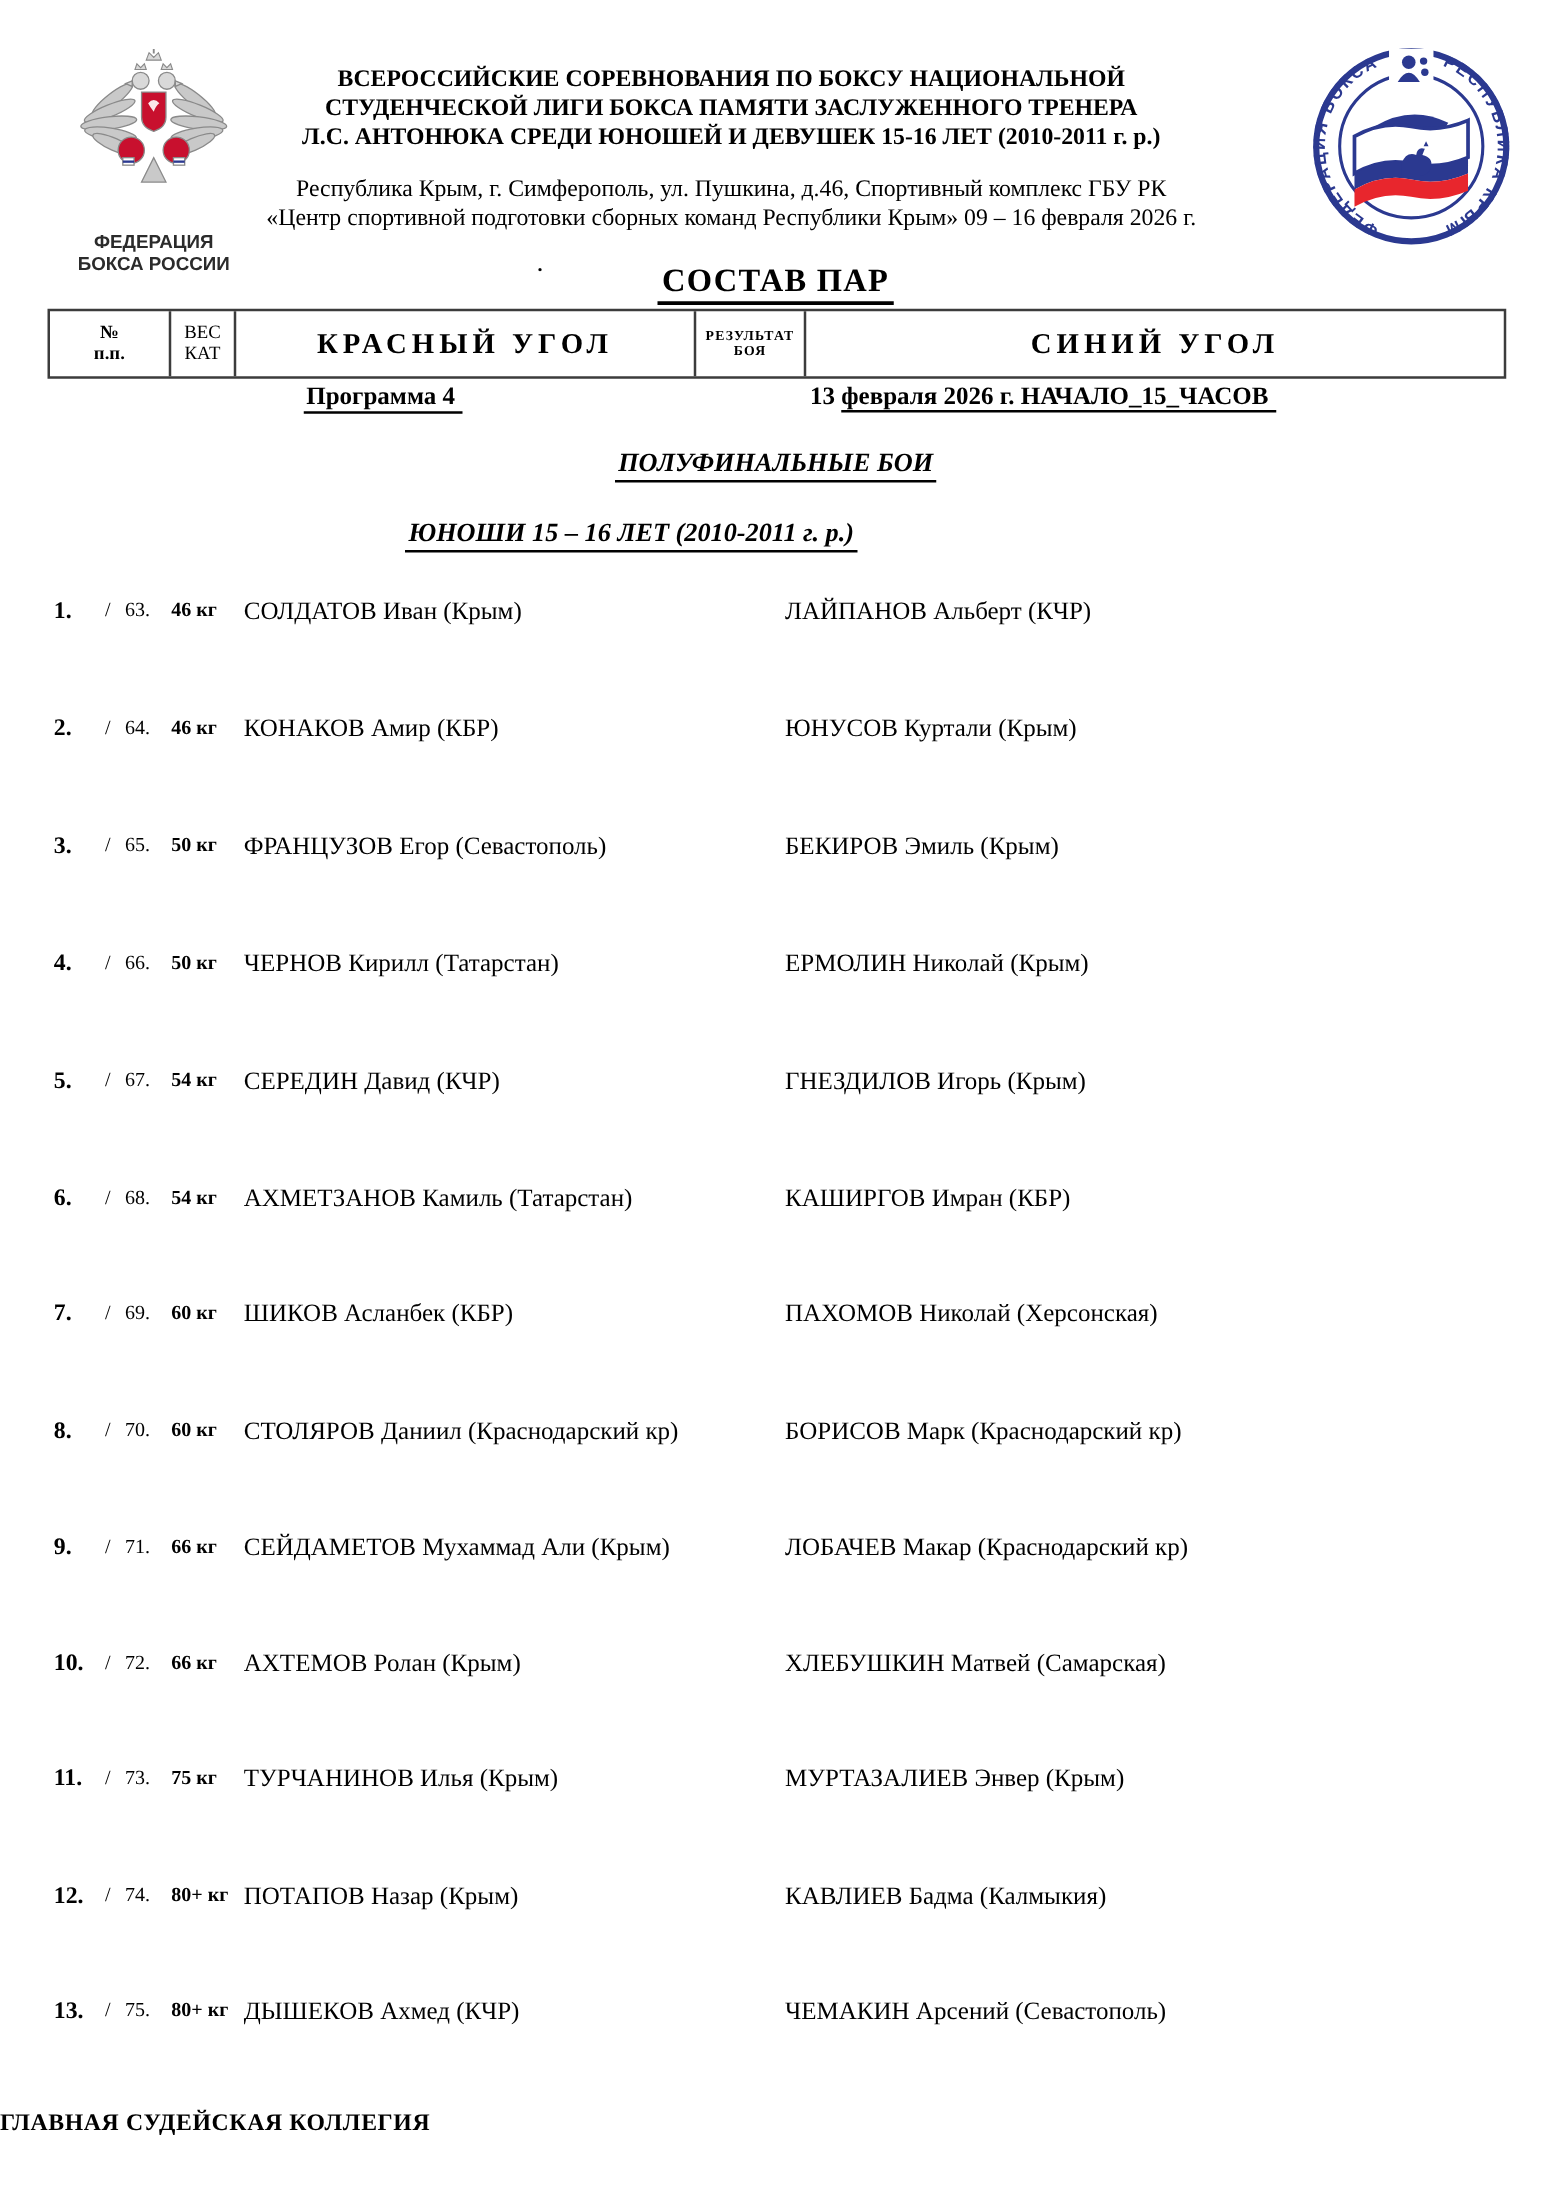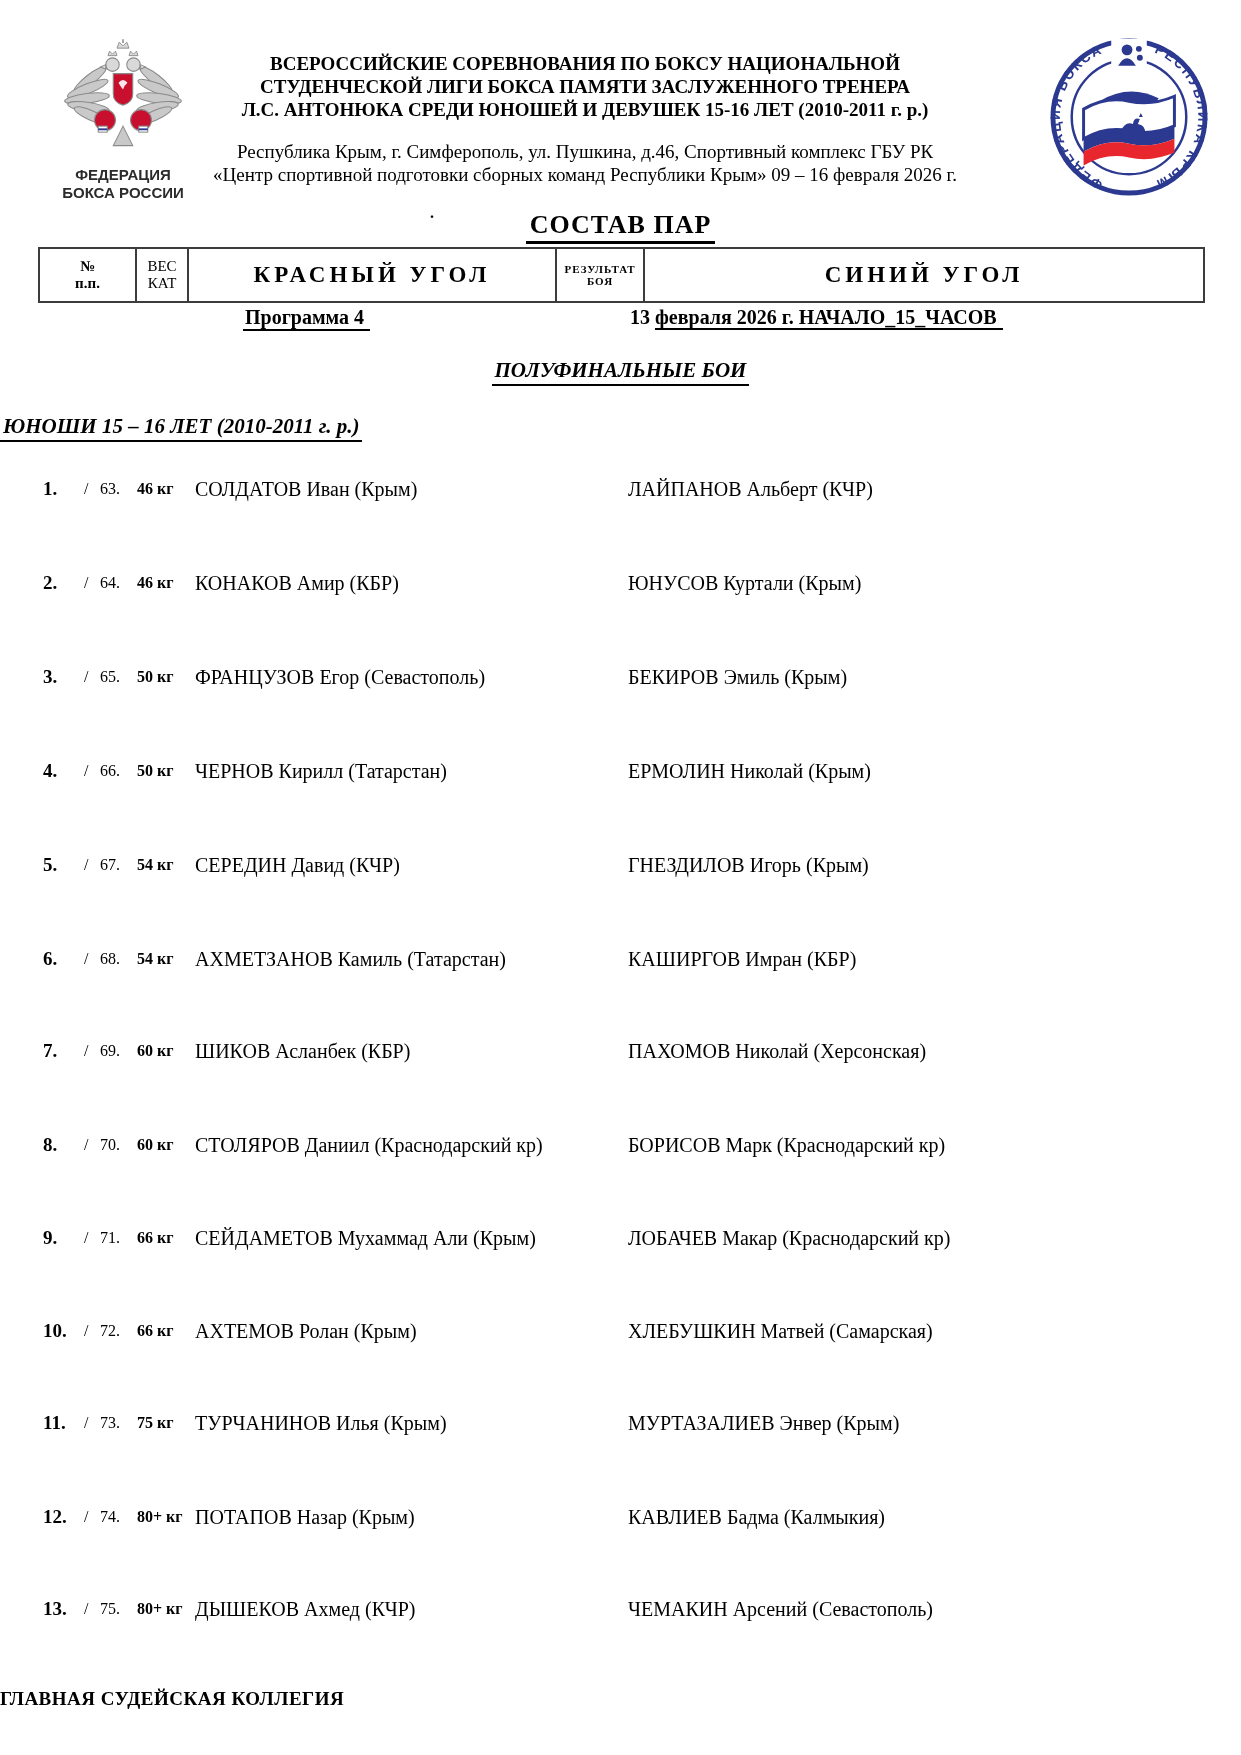--- a/index.html
+++ b/index.html
@@ -2,21 +2,21 @@
 <html><head>
 <meta charset="utf-8">
 <style>
   html,body{margin:0;padding:0;background:#fff;}
   #page{position:relative;width:1241px;height:1755px;background:#ffffff;
         font-family:"Liberation Serif", serif;color:#000;overflow:hidden;}
 
   
   .left-logo{position:absolute;left:58px;top:36px;width:130px;text-align:center;}
   .left-logo .caption{font-family:"Liberation Sans", sans-serif;font-weight:bold;
-        font-size:15px;line-height:18px;color:#2b2b2b;margin-top:2px;white-space:nowrap;}
+        font-size:15px;line-height:18px;color:#2b2b2b;margin-top:20px;white-space:nowrap;}
   .right-badge{position:absolute;left:1050px;top:38px;width:158px;height:158px;}
 
   .title-block{position:absolute;left:170px;top:52px;width:830px;text-align:center;
         font-weight:bold;font-size:19px;line-height:23px;}
   .venue-block{position:absolute;left:150px;top:140px;width:870px;text-align:center;
         font-size:19px;line-height:23px;}
 
   .stray-dot{position:absolute;left:430px;top:204px;font-size:16px;font-weight:bold;}
   .doc-title{position:absolute;left:0;top:210px;width:1241px;text-align:center;}
   .doc-title span{display:inline-block;font-weight:bold;font-size:26px;letter-spacing:1px;
@@ -30,28 +30,28 @@
   .pairs-table .cell:last-child{border-right:none;}
   .c-num{width:97px;font-weight:bold;font-size:15px;line-height:17px;}
   .c-wt{width:52px;font-size:15px;line-height:17px;}
   .c-red{width:368px;font-weight:bold;font-size:23px;letter-spacing:4px;}
   .c-res{width:88px;font-weight:bold;font-size:11px;line-height:12px;letter-spacing:1px;}
   .c-blue{flex:1;font-weight:bold;font-size:23px;letter-spacing:4px;}
 
   
   .program-line{position:absolute;left:0;top:306px;width:1241px;font-weight:bold;font-size:20px;}
   .program-label{position:absolute;left:200px;border-bottom:2px solid #000;padding:0 6px 0 2px;margin-left:43px;}
-  .program-date{position:absolute;left:630px;white-space:nowrap;}
+  .program-date{position:absolute;left:648px;white-space:nowrap;}
   .program-date .u{border-bottom:2px solid #000;padding-right:6px;}
 
   
   .stage-heading{position:absolute;left:0;top:358px;width:1241px;text-align:center;}
   .stage-heading span,.age-heading span{display:inline-block;font-weight:bold;font-style:italic;
         font-size:21px;border-bottom:2.5px solid #000;padding:0 3px 1px 3px;}
-  .age-heading{position:absolute;left:0;top:414px;width:1010px;}
+  .age-heading{position:absolute;left:0;top:414px;width:1010px;text-align:center;}
 
   
   .bout-row{position:absolute;left:0;width:1241px;height:30px;}
   .bout-row span{position:absolute;white-space:nowrap;}
   .b-no{left:43px;font-weight:bold;font-size:19px;}
   .b-slash{left:84px;font-size:16px;top:2px;}
   .b-bout{left:100px;font-size:16px;top:2px;}
   .b-wt{left:137px;font-weight:bold;font-size:16px;top:2px;}
   .b-red{left:195px;font-size:20px;}
   .b-blue{left:628px;font-size:20px;text-align:center;}

